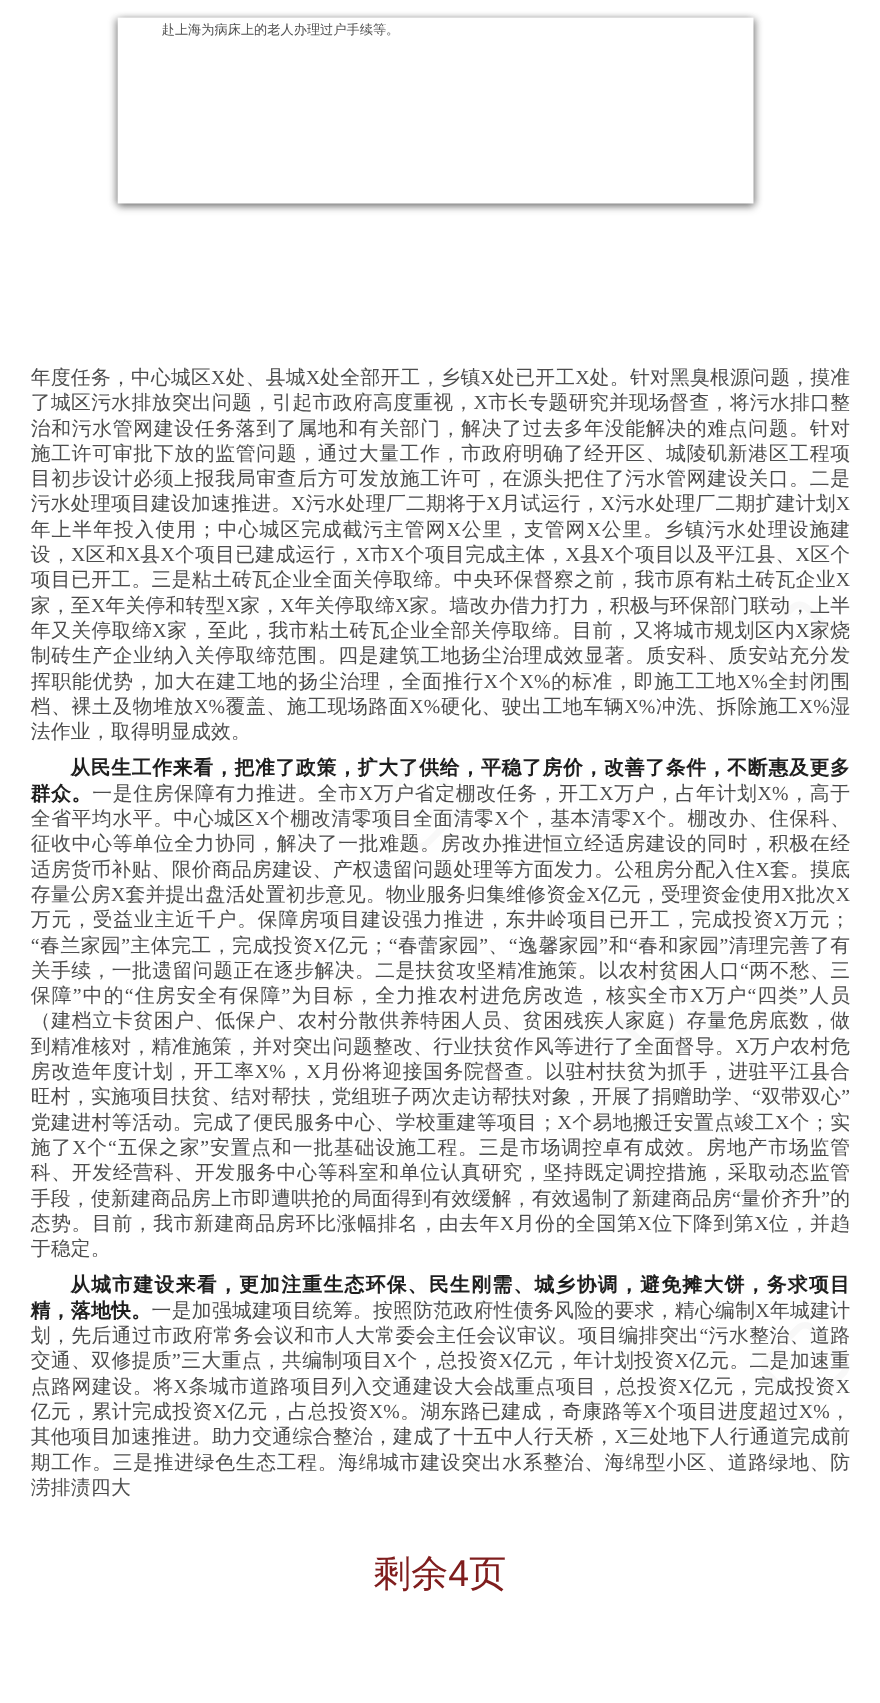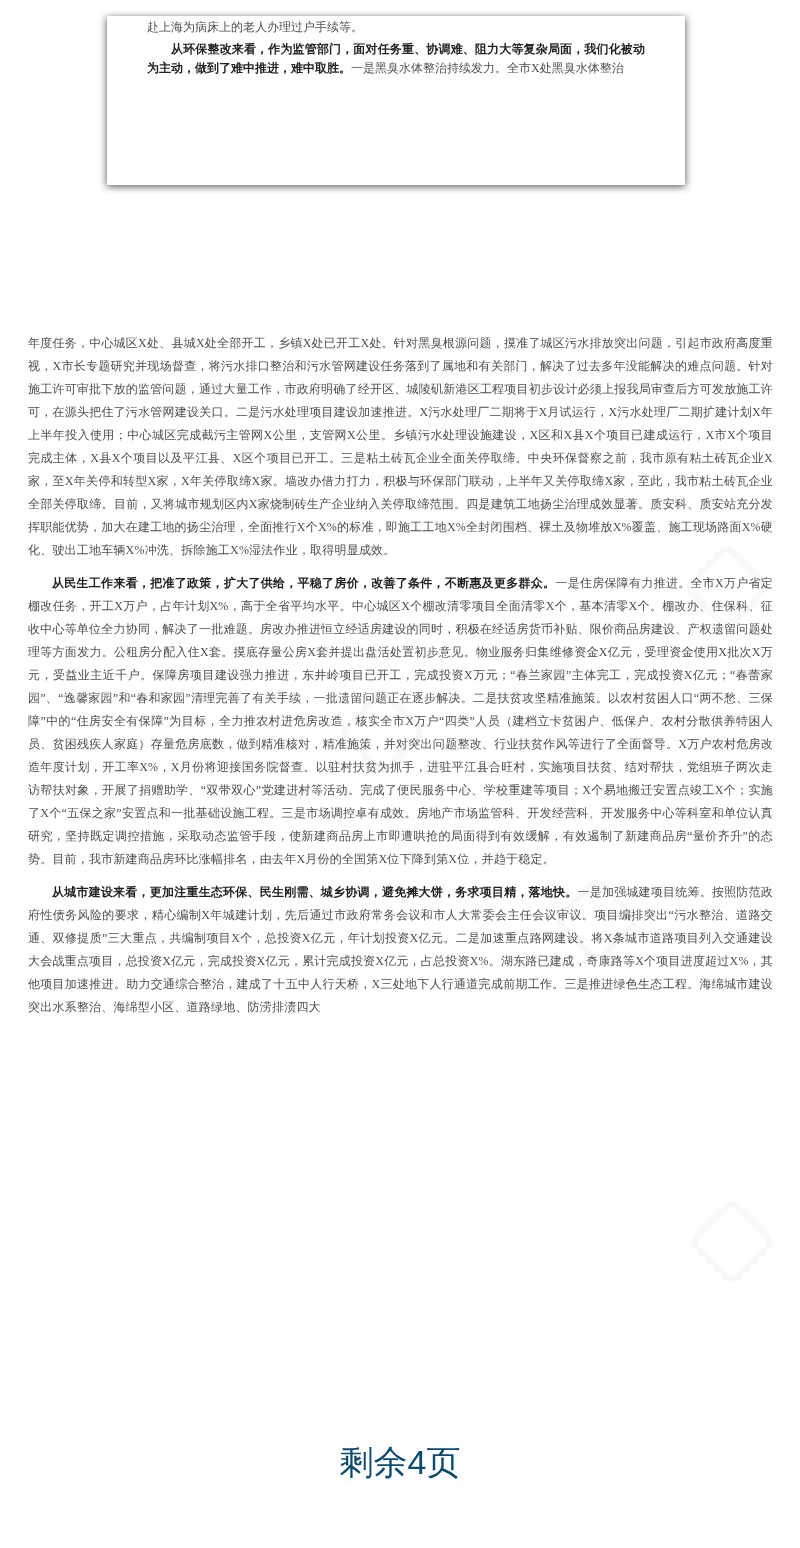--- a/index.html
+++ b/index.html
@@ -31,21 +31,21 @@
   .preview-page .para{ text-indent:2em; margin-top:3px;}
   .preview-page .b{ font-weight:700;color:#222; }
   
   .doc-body{
     position:absolute;
     top:332px;left:28px;right:27px;
     z-index:1;
   }
   .doc-body p{
     margin:0 0 10px 0;
-    font-size:12px;
+    font-size:18px;
     line-height:23px;
     color:#4d4d4d;
     text-align:justify;
     letter-spacing:.2px;
   }
   .doc-body p.indent{ text-indent:2em; }
   .doc-body .b{ font-weight:700;color:#1f1f1f; }
   
   .watermark{
     position:absolute;
@@ -56,39 +56,38 @@
     opacity:.05;
     z-index:0;
   }
   .wm1{ top:555px;left:695px; }
   .wm2{ top:700px;left:350px; }
   .wm3{ top:888px;left:565px; }
   .wm4{ top:1210px;left:700px; }
   
   .footer-hint{
     position:absolute;
-    top:1440px;left:0;right:0;
+    top:1408px;left:0;right:0;
     display:flex;justify-content:center;align-items:center;gap:42px;
     font-family:"Liberation Sans","DejaVu Sans",sans-serif;
     font-size:34px;
-    color:#0c4a6e;
+    color:#7f1d1d;
     z-index:2;
   }
 </style>
 </head>
 <body>
 
 <div class="watermark wm1"></div>
 <div class="watermark wm2"></div>
 <div class="watermark wm3"></div>
 <div class="watermark wm4"></div>
 
 <div class="preview-page">
   <p>赴上海为病床上的老人办理过户手续等。</p>
-  <p class="para"><span class="b">从环保整改来看，作为监管部门，面对任务重、协调难、阻力大等复杂局面，我们化被动为主动，做到了难中推进，难中取胜。</span><span>一是黑臭水体整治持续发力。全市X处黑臭水体整治</span></p>
 </div>
 
 <div class="doc-body">
   <p>年度任务，中心城区X处、县城X处全部开工，乡镇X处已开工X处。针对黑臭根源问题，摸准了城区污水排放突出问题，引起市政府高度重视，X市长专题研究并现场督查，将污水排口整治和污水管网建设任务落到了属地和有关部门，解决了过去多年没能解决的难点问题。针对施工许可审批下放的监管问题，通过大量工作，市政府明确了经开区、城陵矶新港区工程项目初步设计必须上报我局审查后方可发放施工许可，在源头把住了污水管网建设关口。二是污水处理项目建设加速推进。X污水处理厂二期将于X月试运行，X污水处理厂二期扩建计划X年上半年投入使用；中心城区完成截污主管网X公里，支管网X公里。乡镇污水处理设施建设，X区和X县X个项目已建成运行，X市X个项目完成主体，X县X个项目以及平江县、X区个项目已开工。三是粘土砖瓦企业全面关停取缔。中央环保督察之前，我市原有粘土砖瓦企业X家，至X年关停和转型X家，X年关停取缔X家。墙改办借力打力，积极与环保部门联动，上半年又关停取缔X家，至此，我市粘土砖瓦企业全部关停取缔。目前，又将城市规划区内X家烧制砖生产企业纳入关停取缔范围。四是建筑工地扬尘治理成效显著。质安科、质安站充分发挥职能优势，加大在建工地的扬尘治理，全面推行X个X%的标准，即施工工地X%全封闭围档、裸土及物堆放X%覆盖、施工现场路面X%硬化、驶出工地车辆X%冲洗、拆除施工X%湿法作业，取得明显成效。</p>
   <p class="indent"><span class="b">从民生工作来看，把准了政策，扩大了供给，平稳了房价，改善了条件，不断惠及更多群众。</span><span>一是住房保障有力推进。全市X万户省定棚改任务，开工X万户，占年计划X%，高于全省平均水平。中心城区X个棚改清零项目全面清零X个，基本清零X个。棚改办、住保科、征收中心等单位全力协同，解决了一批难题。房改办推进恒立经适房建设的同时，积极在经适房货币补贴、限价商品房建设、产权遗留问题处理等方面发力。公租房分配入住X套。摸底存量公房X套并提出盘活处置初步意见。物业服务归集维修资金X亿元，受理资金使用X批次X万元，受益业主近千户。保障房项目建设强力推进，东井岭项目已开工，完成投资X万元；“春兰家园”主体完工，完成投资X亿元；“春蕾家园”、“逸馨家园”和“春和家园”清理完善了有关手续，一批遗留问题正在逐步解决。二是扶贫攻坚精准施策。以农村贫困人口“两不愁、三保障”中的“住房安全有保障”为目标，全力推农村进危房改造，核实全市X万户“四类”人员（建档立卡贫困户、低保户、农村分散供养特困人员、贫困残疾人家庭）存量危房底数，做到精准核对，精准施策，并对突出问题整改、行业扶贫作风等进行了全面督导。X万户农村危房改造年度计划，开工率X%，X月份将迎接国务院督查。以驻村扶贫为抓手，进驻平江县合旺村，实施项目扶贫、结对帮扶，党组班子两次走访帮扶对象，开展了捐赠助学、“双带双心”党建进村等活动。完成了便民服务中心、学校重建等项目；X个易地搬迁安置点竣工X个；实施了X个“五保之家”安置点和一批基础设施工程。三是市场调控卓有成效。房地产市场监管科、开发经营科、开发服务中心等科室和单位认真研究，坚持既定调控措施，采取动态监管手段，使新建商品房上市即遭哄抢的局面得到有效缓解，有效遏制了新建商品房“量价齐升”的态势。目前，我市新建商品房环比涨幅排名，由去年X月份的全国第X位下降到第X位，并趋于稳定。</span></p>
   <p class="indent"><span class="b">从城市建设来看，更加注重生态环保、民生刚需、城乡协调，避免摊大饼，务求项目精，落地快。</span><span>一是加强城建项目统筹。按照防范政府性债务风险的要求，精心编制X年城建计划，先后通过市政府常务会议和市人大常委会主任会议审议。项目编排突出“污水整治、道路交通、双修提质”三大重点，共编制项目X个，总投资X亿元，年计划投资X亿元。二是加速重点路网建设。将X条城市道路项目列入交通建设大会战重点项目，总投资X亿元，完成投资X亿元，累计完成投资X亿元，占总投资X%。湖东路已建成，奇康路等X个项目进度超过X%，其他项目加速推进。助力交通综合整治，建成了十五中人行天桥，X三处地下人行通道完成前期工作。三是推进绿色生态工程。海绵城市建设突出水系整治、海绵型小区、道路绿地、防涝排渍四大</span></p>
 </div>
 
 <div class="footer-hint">
   <span>剩余4页</span>

